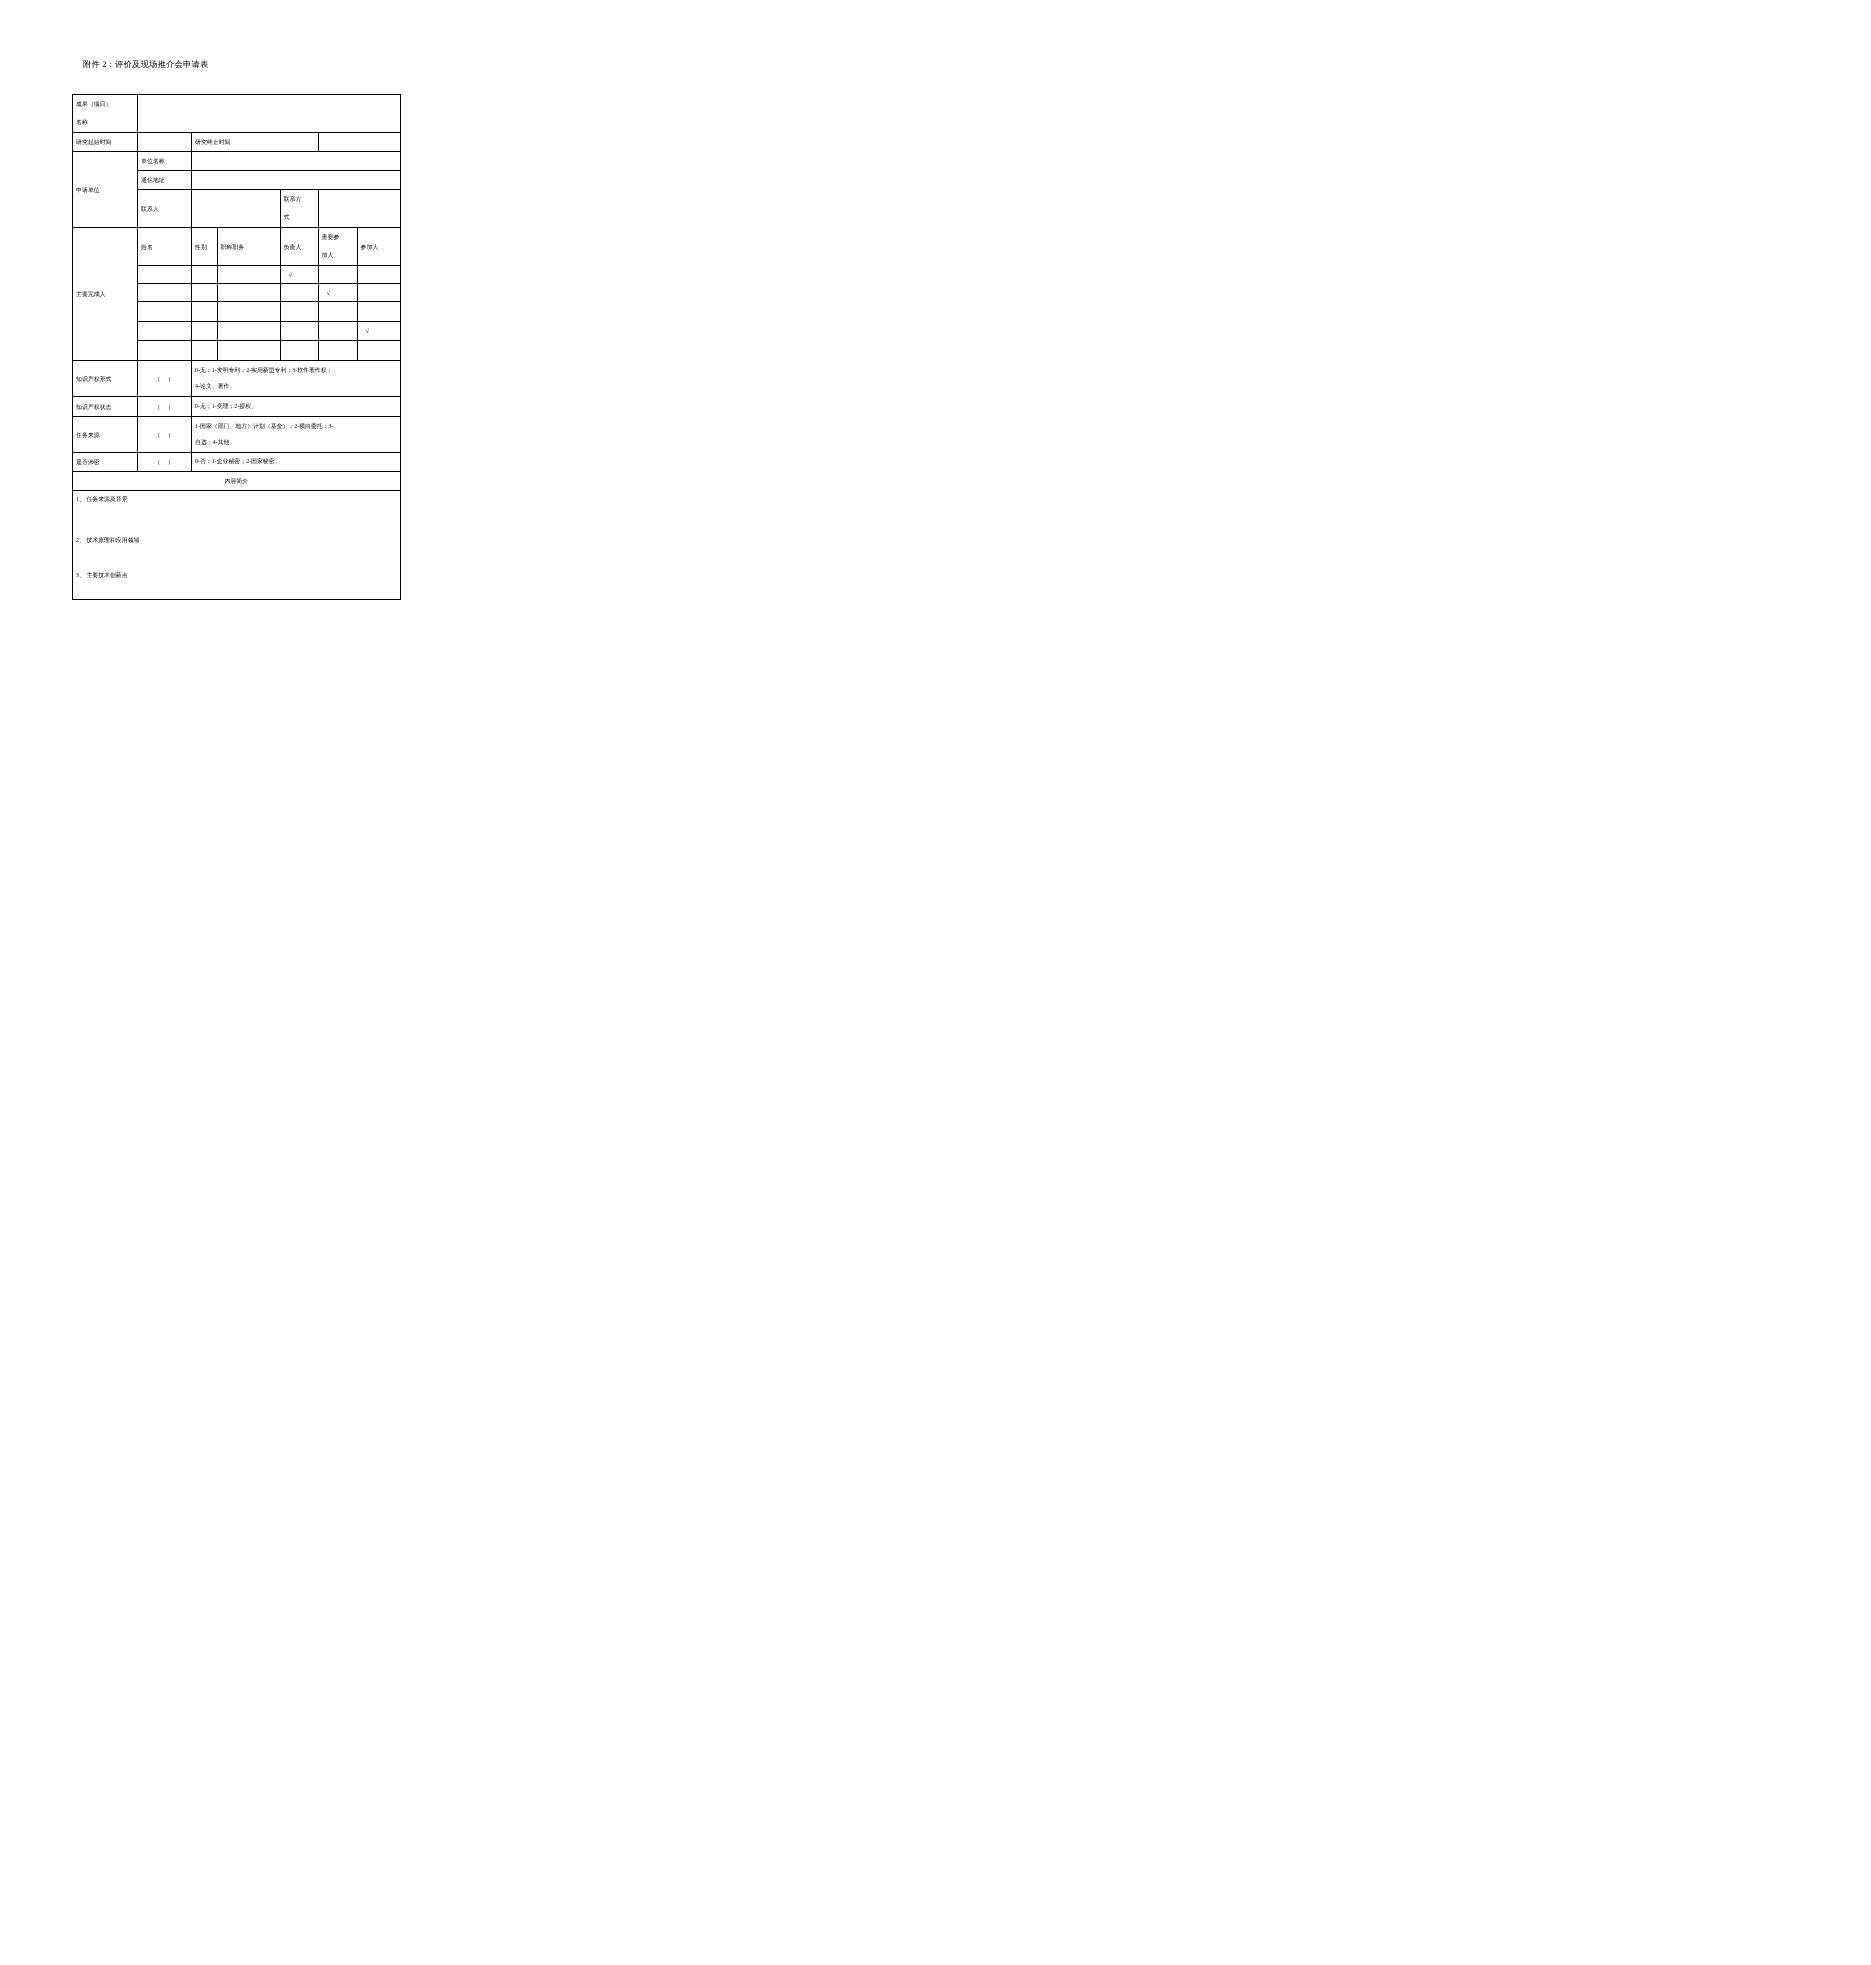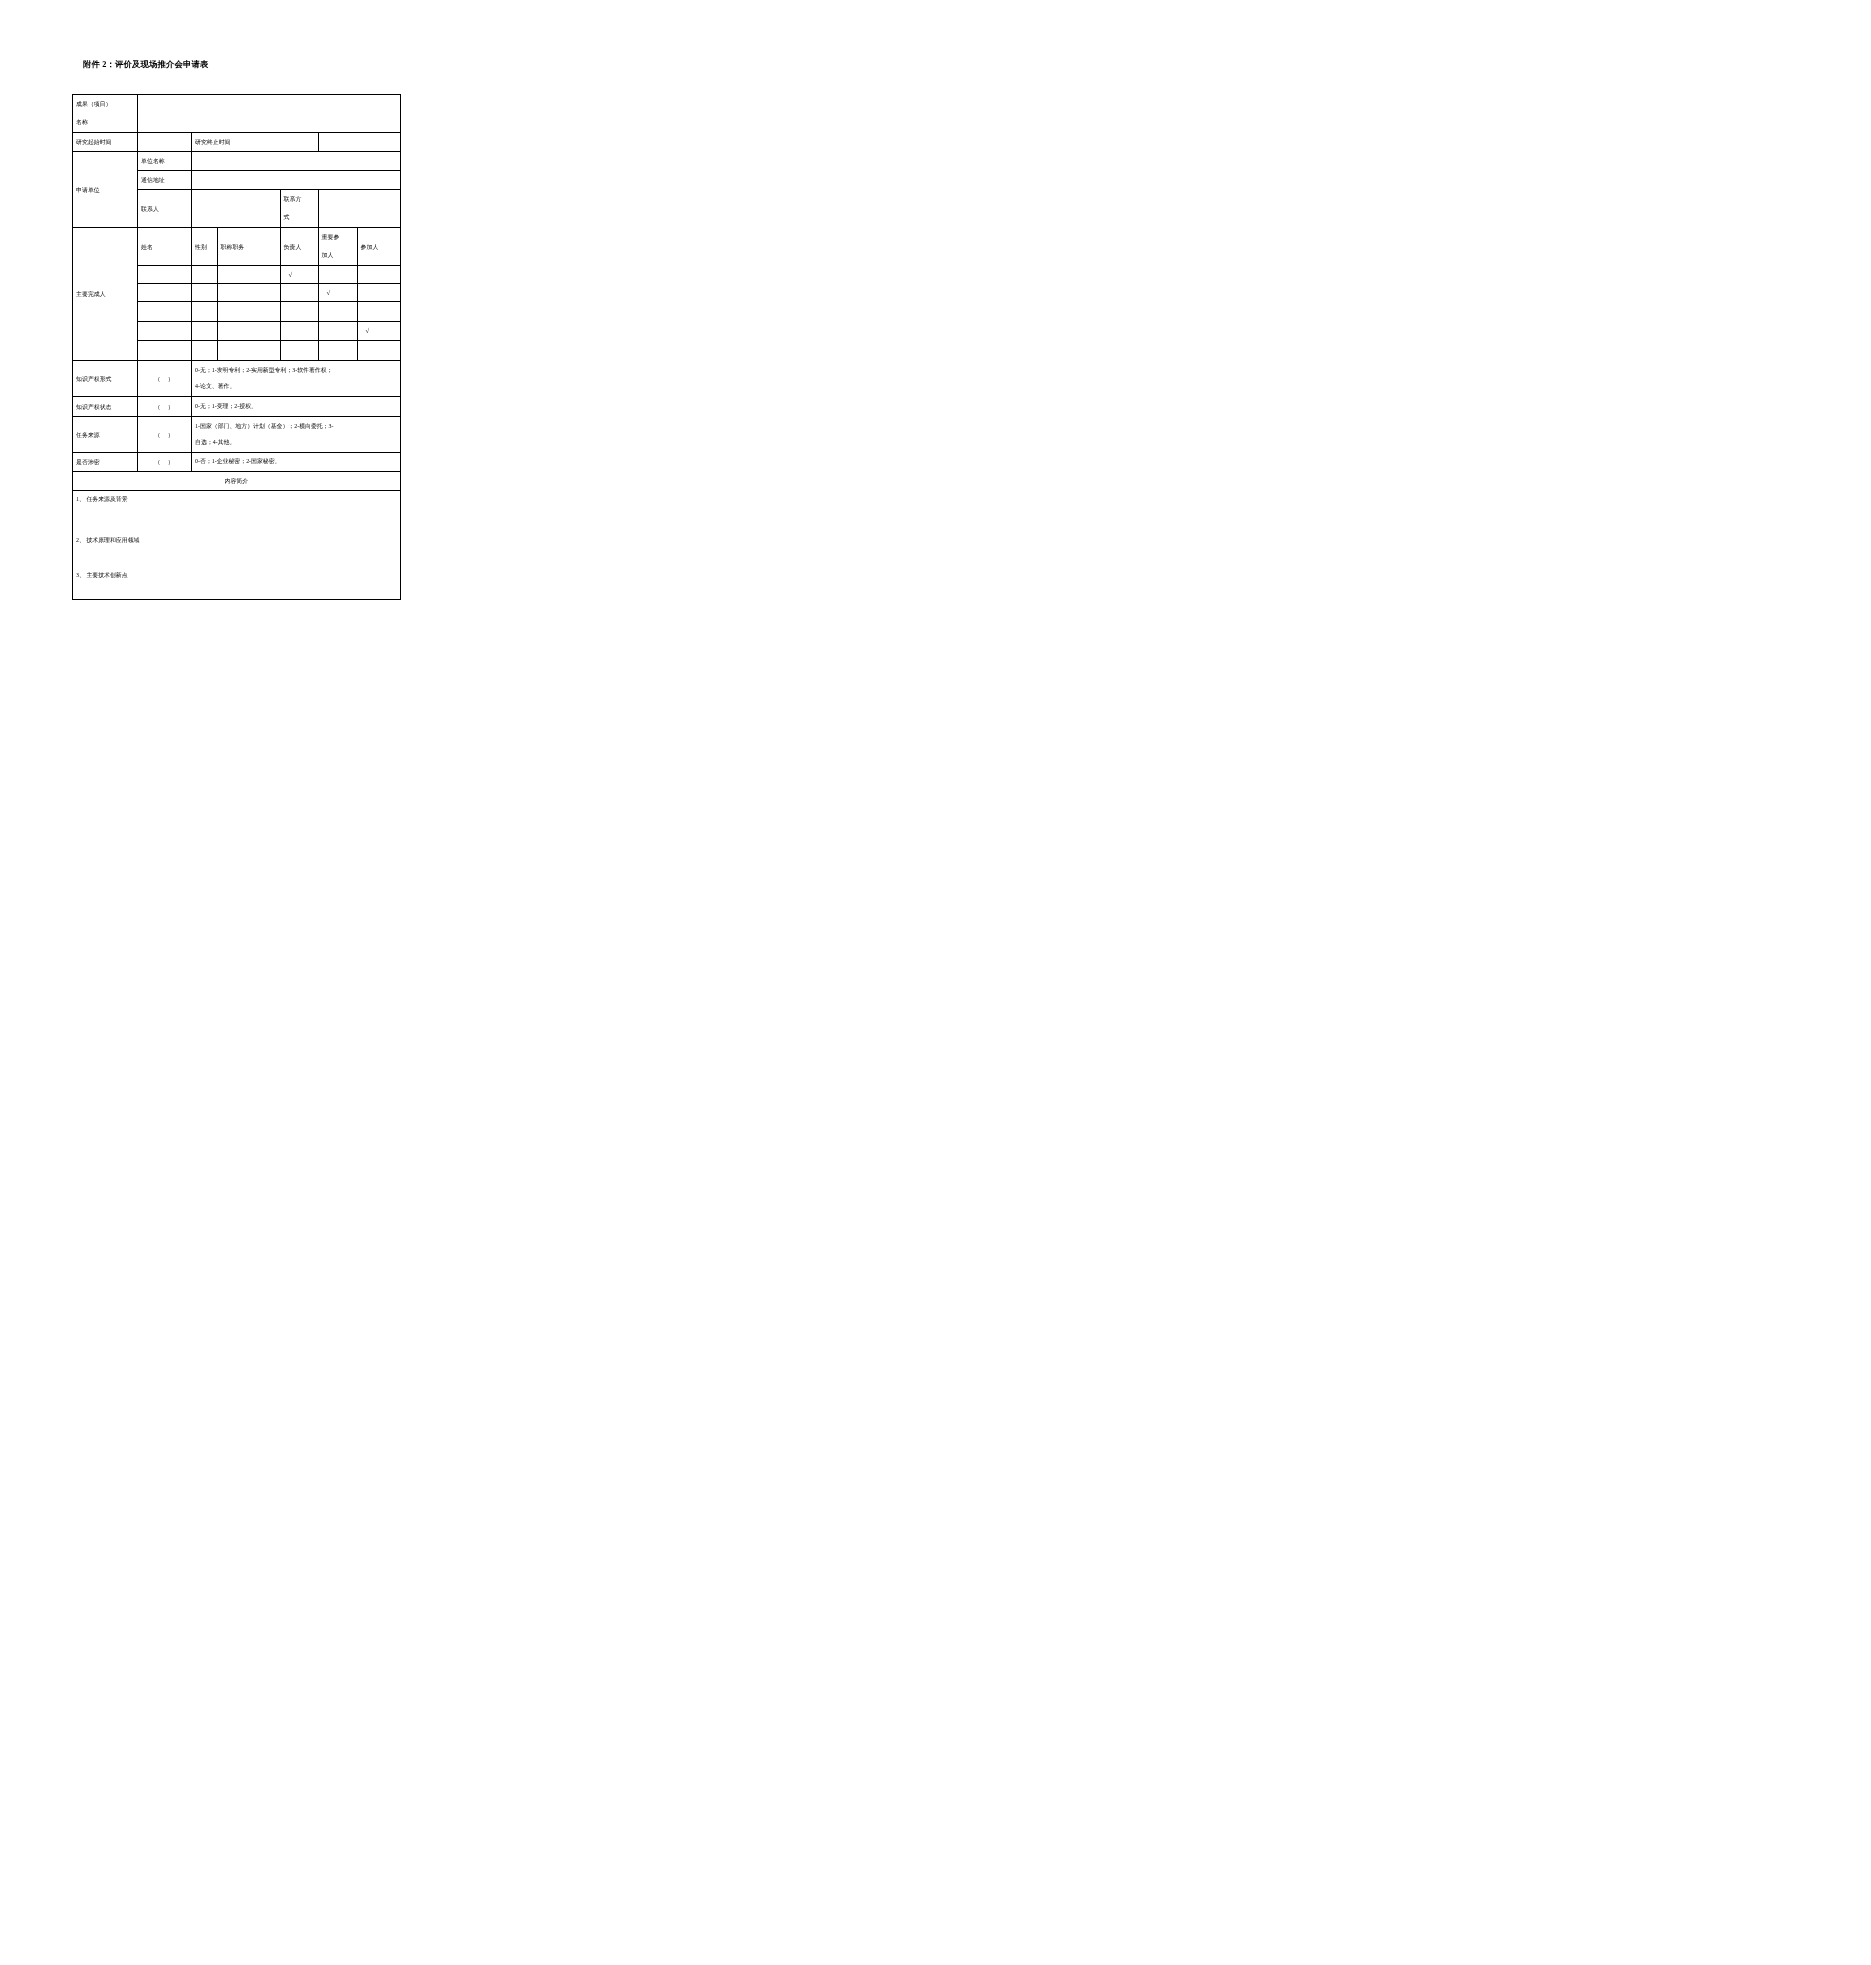--- a/index.html
+++ b/index.html
@@ -11,21 +11,21 @@
     position: relative;
     font-family: "Liberation Serif", "DejaVu Serif", serif;
     color: #000000;
   }
   .doc-title {
     position: absolute;
     left: 83px;
     top: 59px;
     margin: 0;
     font-size: 8.3px;
-    font-weight: 700;
+    font-weight: 400;
     letter-spacing: 0.2px;
     white-space: nowrap;
   }
   table.form {
     position: absolute;
     left: 72px;
     top: 94px;
     width: 327px;
     border-collapse: collapse;
     table-layout: fixed;

